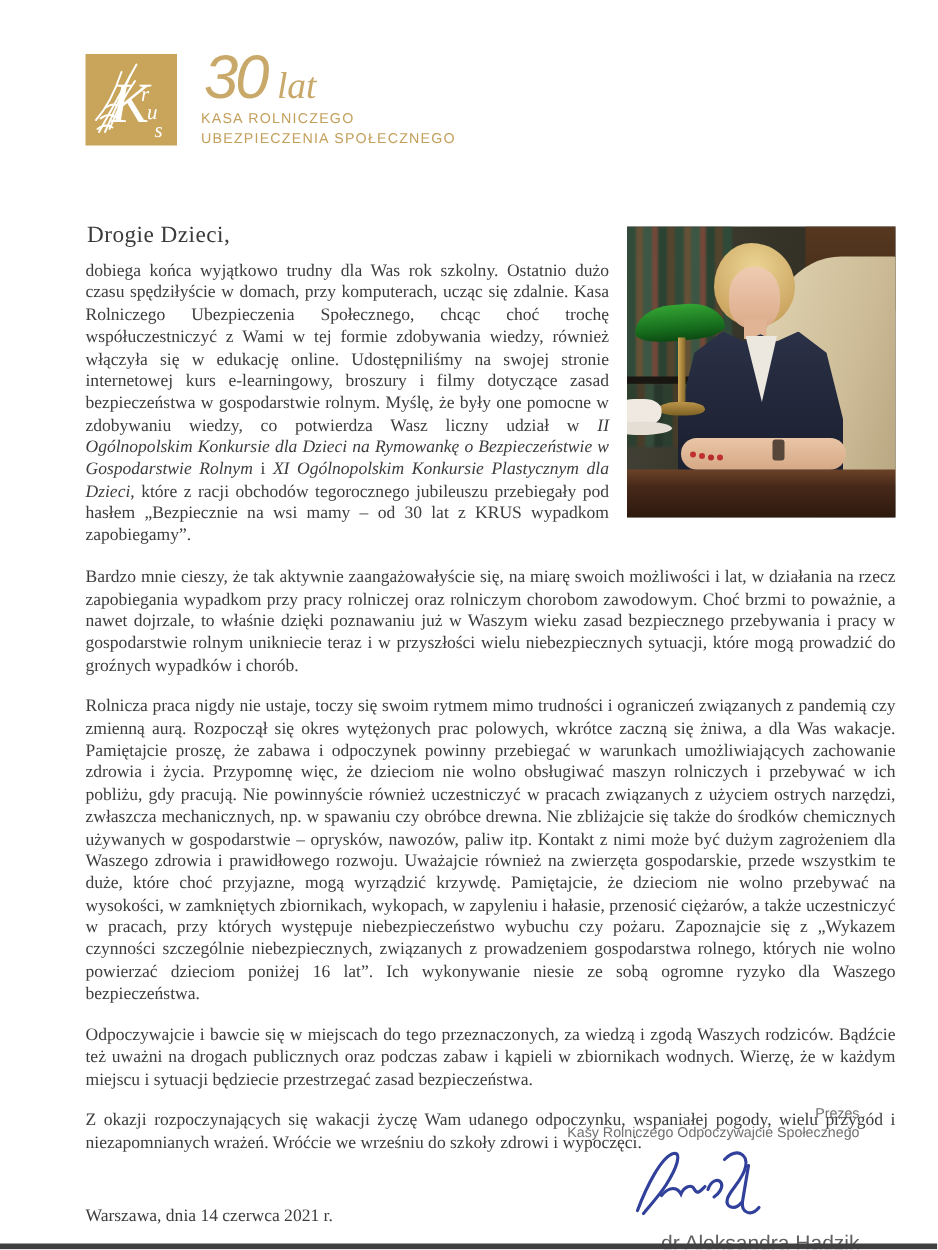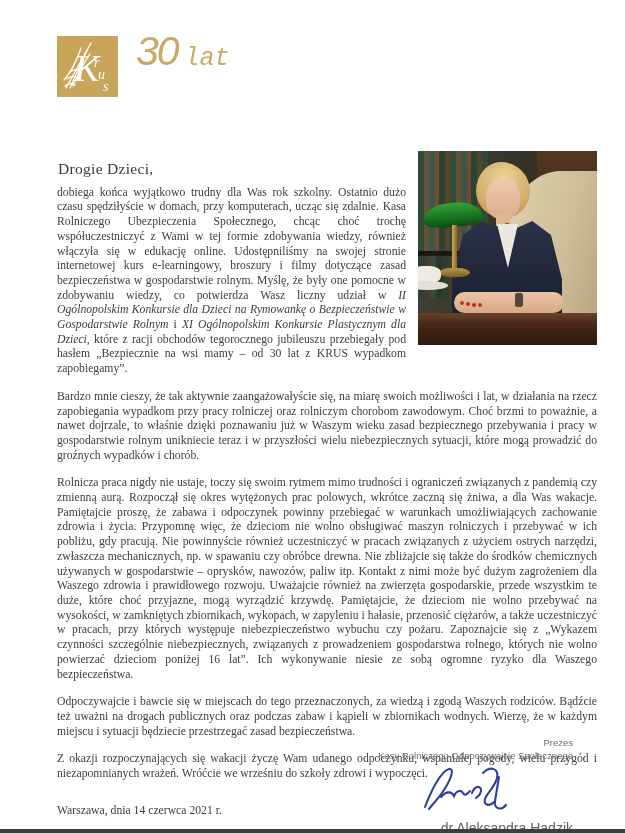--- a/index.html
+++ b/index.html
@@ -6,26 +6,26 @@
   .page {
     position:relative; width:625px; height:833px; background:#ffffff;
     font-family:"Liberation Serif", serif; overflow:hidden;
   }
 
   
   .logo-square { position:absolute; left:57px; top:36px; width:61px; height:61px; background:#c9a55b; }
   .logo-square svg { display:block; }
   .anniv { position:absolute; left:136px; top:28px; color:#c9a96a; white-space:nowrap; }
   .anniv-num { font-size:41px; font-style:italic; letter-spacing:-2px; font-family:Liberation Sans, sans-serif; }
-  .anniv-lat { font-size:25px; font-style:italic; margin-left:7px; font-family:Liberation Mono, monospace; }
+  .anniv-lat { font-size:25px; font-style:italic; margin-left:7px; font-family:Liberation Serif, serif; }
   .org-lines { position:absolute; left:134px; top:74px; color:#c3a05c;
     font-family:"Liberation Sans", sans-serif; font-size:9.5px; letter-spacing:0.8px; line-height:12.5px; }
 
   
-  .letter-body { position:absolute; left:57px; top:162px; width:540px;
+  .letter-body { position:absolute; left:57px; top:150px; width:540px;
     color:#3d3d3d; font-size:11.7px; line-height:14.7px; text-align:justify; hyphens:none; }
   .salutation { font-size:15.5px; font-weight:400; margin:0 0 9px 1px; letter-spacing:0.3px; color:#3a3a3a; }
   .letter-body p { margin:0 0 13px 0; }
   .letter-body p.narrow { width:349px; }
   .it { font-style:italic; }
 
   
   .photo { position:absolute; left:418px; top:151px; width:179px; height:194px; overflow:hidden;
     background:linear-gradient(100deg,#45443a 0%,#363428 45%,#2b2720 100%); }
   .photo div { position:absolute; }
@@ -98,20 +98,24 @@
         <text x="17" y="45" font-size="38">K</text>
         <text x="37" y="31" font-size="14">r</text>
         <text x="41" y="43" font-size="14">u</text>
         <text x="46" y="55" font-size="14">s</text>
       </g>
     </svg>
   </div>
   <div class="anniv">
     <span class="anniv-num">30</span><span class="anniv-lat">lat</span>
   </div>
+  <div class="org-lines">
+    <div>KASA ROLNICZEGO</div>
+    <div>UBEZPIECZENIA SPOŁECZNEGO</div>
+  </div>
 
   <div class="photo">
     <div class="ph-books"></div>
     <div class="ph-shelf"></div>
     <div class="ph-books2"></div>
     <div class="ph-cabinet"></div>
     <div class="ph-chair"></div>
     <div class="ph-hair"></div>
     <div class="ph-face"></div>
     <div class="ph-neck"></div>

